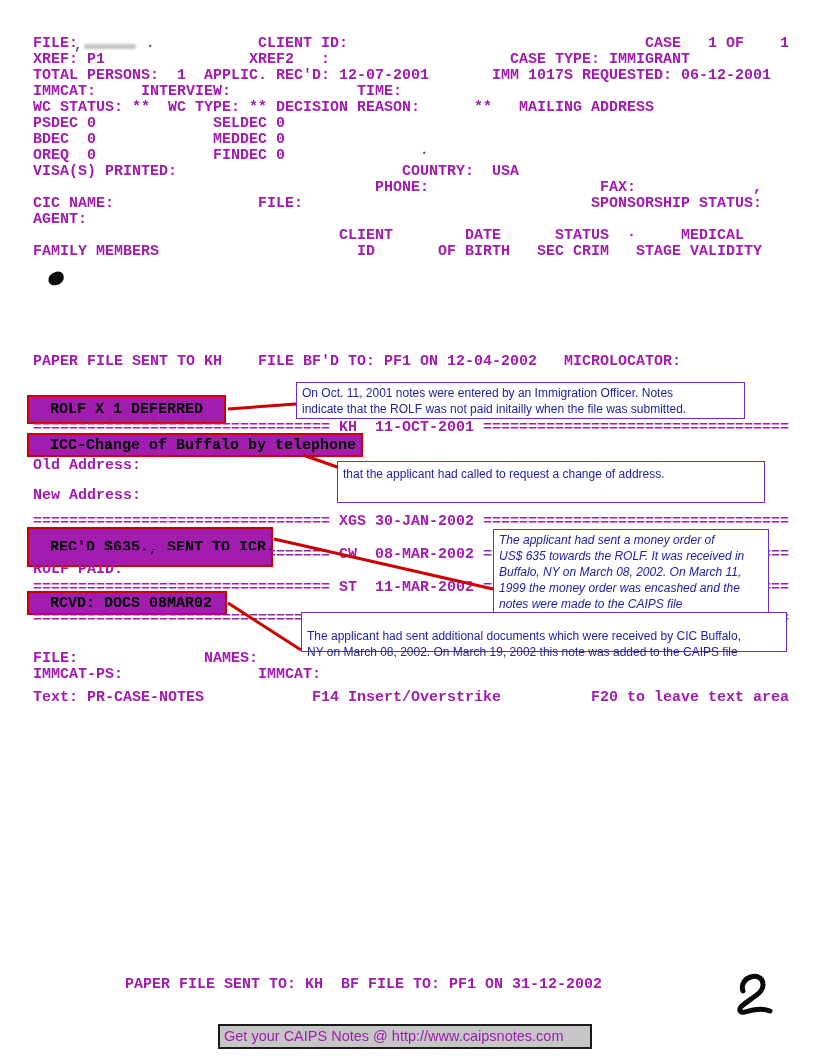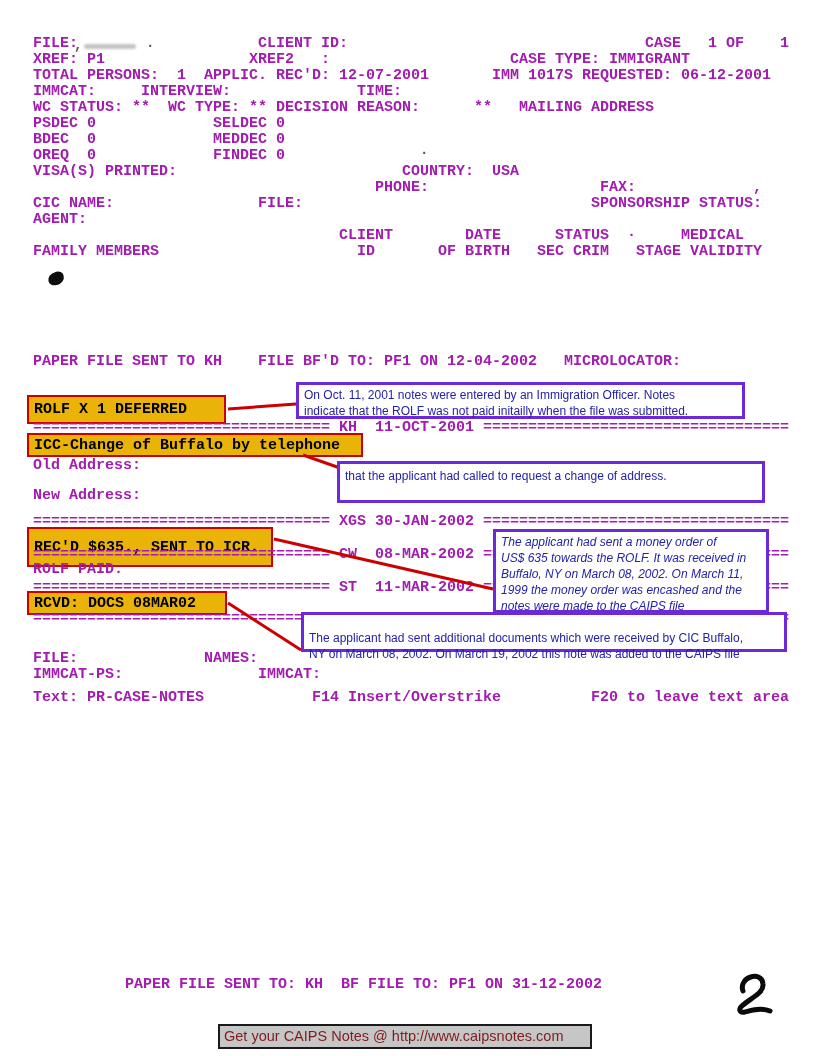--- a/index.html
+++ b/index.html
@@ -1,35 +1,35 @@
 <!DOCTYPE html>
 <html><head>
 <meta charset="utf-8">
 <style>
   html,body{margin:0;padding:0;background:#fff;}
   #page{position:relative;width:816px;height:1056px;background:#ffffff;overflow:hidden;
         font-family:"Liberation Mono","DejaVu Sans Mono",monospace;}
   .mono{position:absolute;margin:0;white-space:pre;font-family:"Liberation Mono","DejaVu Sans Mono",monospace;
         font-weight:bold;font-size:15px;line-height:16px;color:#a21caf;}
-  .hl{position:absolute;background:#eab308;border:2px solid #cc0000;box-sizing:border-box;
+  .hl{position:absolute;background:#a21caf;border:2px solid #cc0000;box-sizing:border-box;
       font-family:"Liberation Mono","DejaVu Sans Mono",monospace;font-weight:bold;font-size:15px;
-      color:#000;white-space:pre;padding-left:5px;display:flex;align-items:center;}
-  .note{position:absolute;background:#ffffff;border:3px solid #6d28d9;box-sizing:border-box;
+      color:#000;white-space:pre;padding-left:21px;display:flex;align-items:center;}
+  .note{position:absolute;background:#ffffff;border:1px solid #6d28d9;box-sizing:border-box;
         font-family:"Liberation Sans","DejaVu Sans",sans-serif;font-size:12px;line-height:16px;
         color:#2222aa;padding:2px 5px;z-index:6;}
   .note div{white-space:nowrap;}
   #connector-lines{position:absolute;left:0;top:0;z-index:5;pointer-events:none;}
   .smudge{position:absolute;background:#c4c4c4;border-radius:3px;filter:blur(1px);}
   .faint{position:absolute;font-family:"Liberation Mono","DejaVu Sans Mono",monospace;
          font-weight:bold;color:#555;font-size:14px;line-height:14px;}
   #ink-scribble{position:absolute;left:48px;top:272px;width:16px;height:13px;background:#0d0d0d;
         border-radius:60% 40% 55% 45%;transform:rotate(-14deg);}
   #banner{position:absolute;left:218px;top:1024px;width:374px;height:25px;background:#c6c6c6;
         border:2px solid #1a1a1a;box-sizing:border-box;font-family:"Liberation Sans","DejaVu Sans",sans-serif;
-        font-size:14.5px;line-height:20px;color:#7f1d1d;padding-left:4px;}
+        font-size:14.5px;line-height:20px;color:#a21caf;padding-left:4px;}
   #handwritten-2{position:absolute;left:730px;top:972px;}
 </style>
 </head>
 <body>
 
 <div id="page">
 
   <div class="smudge" style="left:84px;top:44px;width:52px;height:5px;"></div>
   <span class="faint" style="left:74px;top:38px;">,</span>
   <span class="faint" style="left:146px;top:36px;">.</span>

